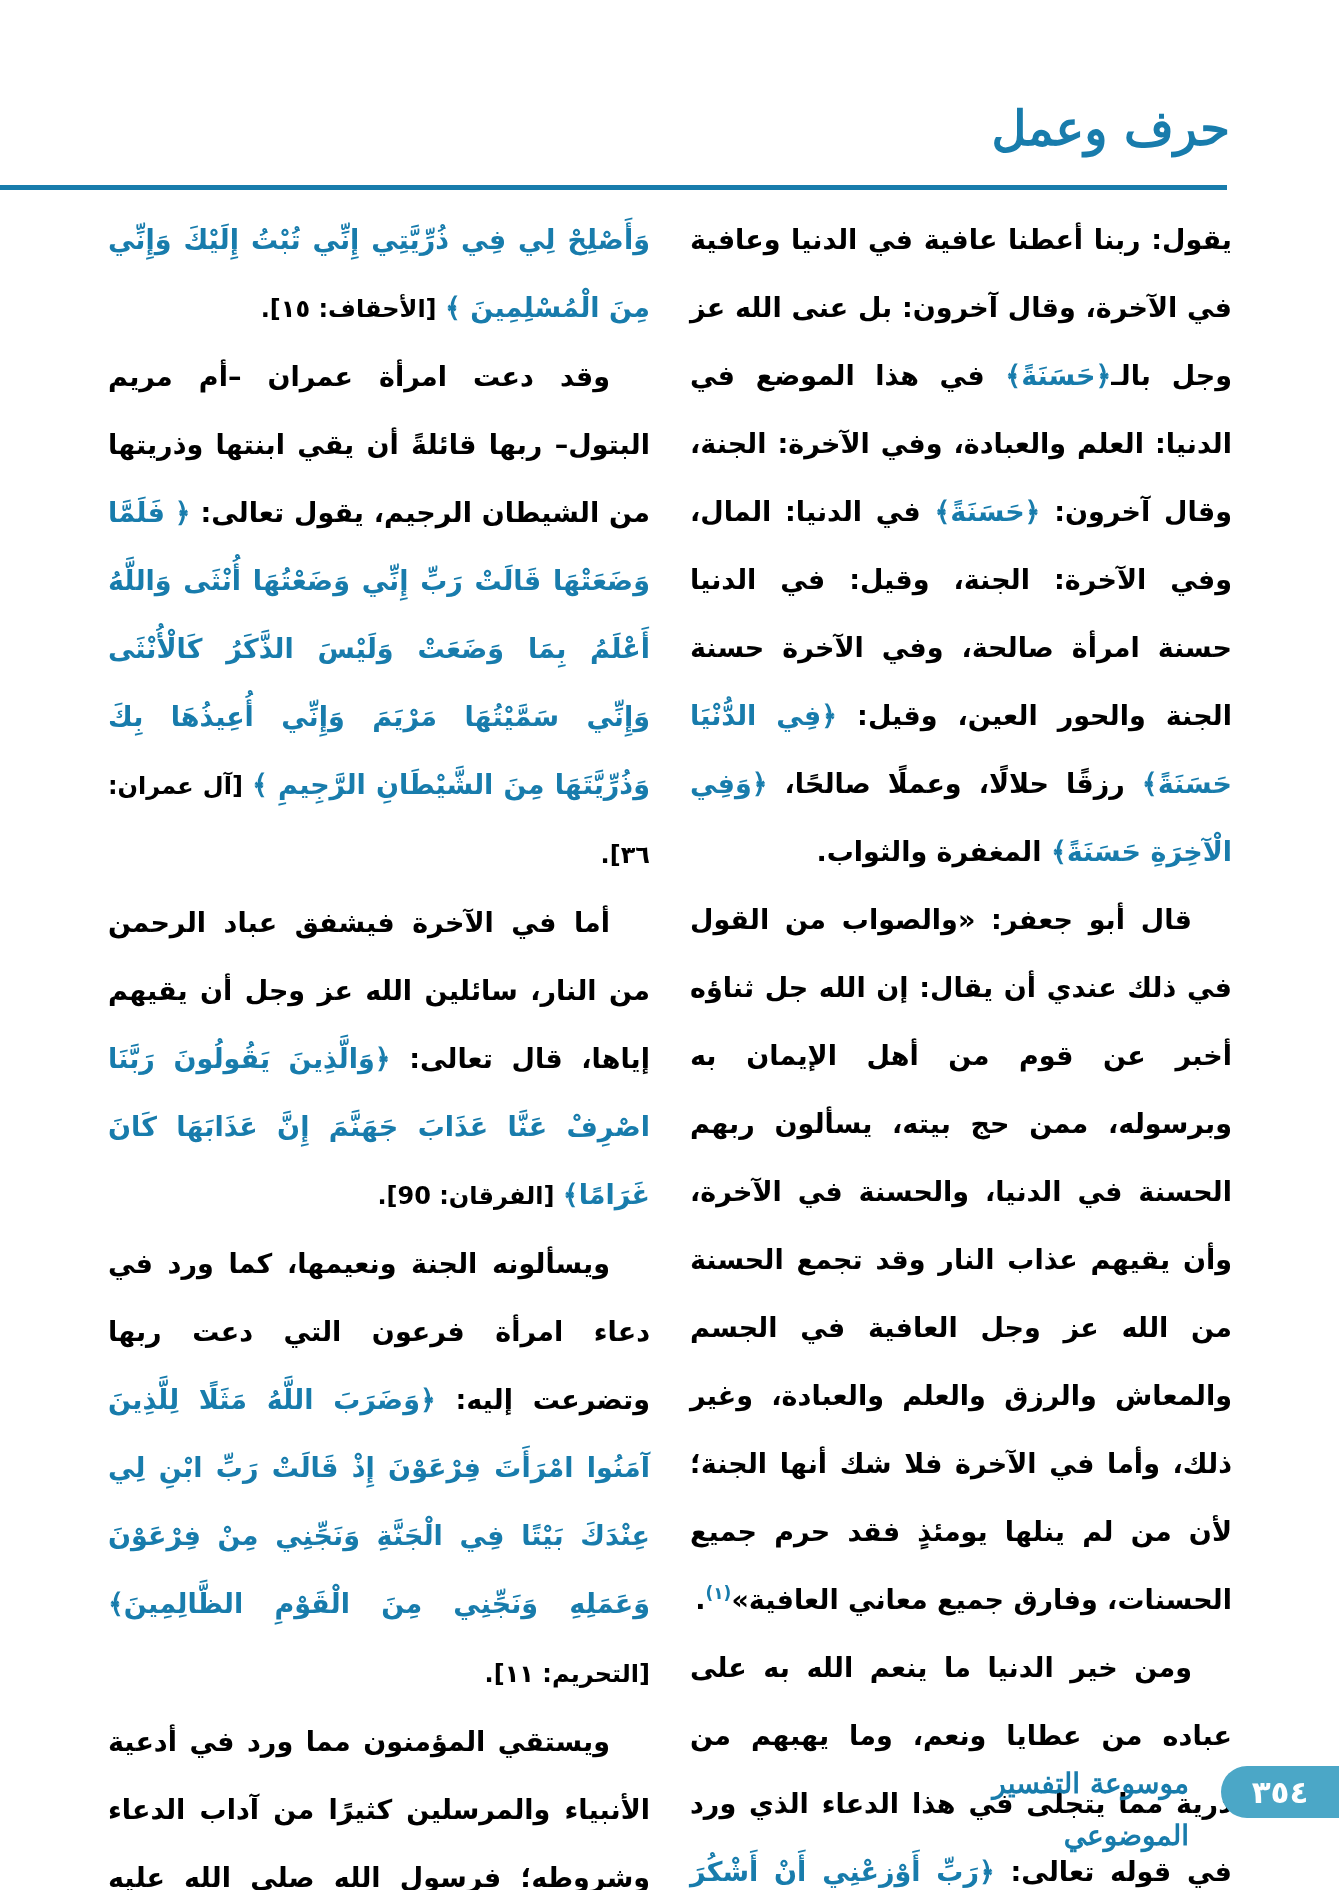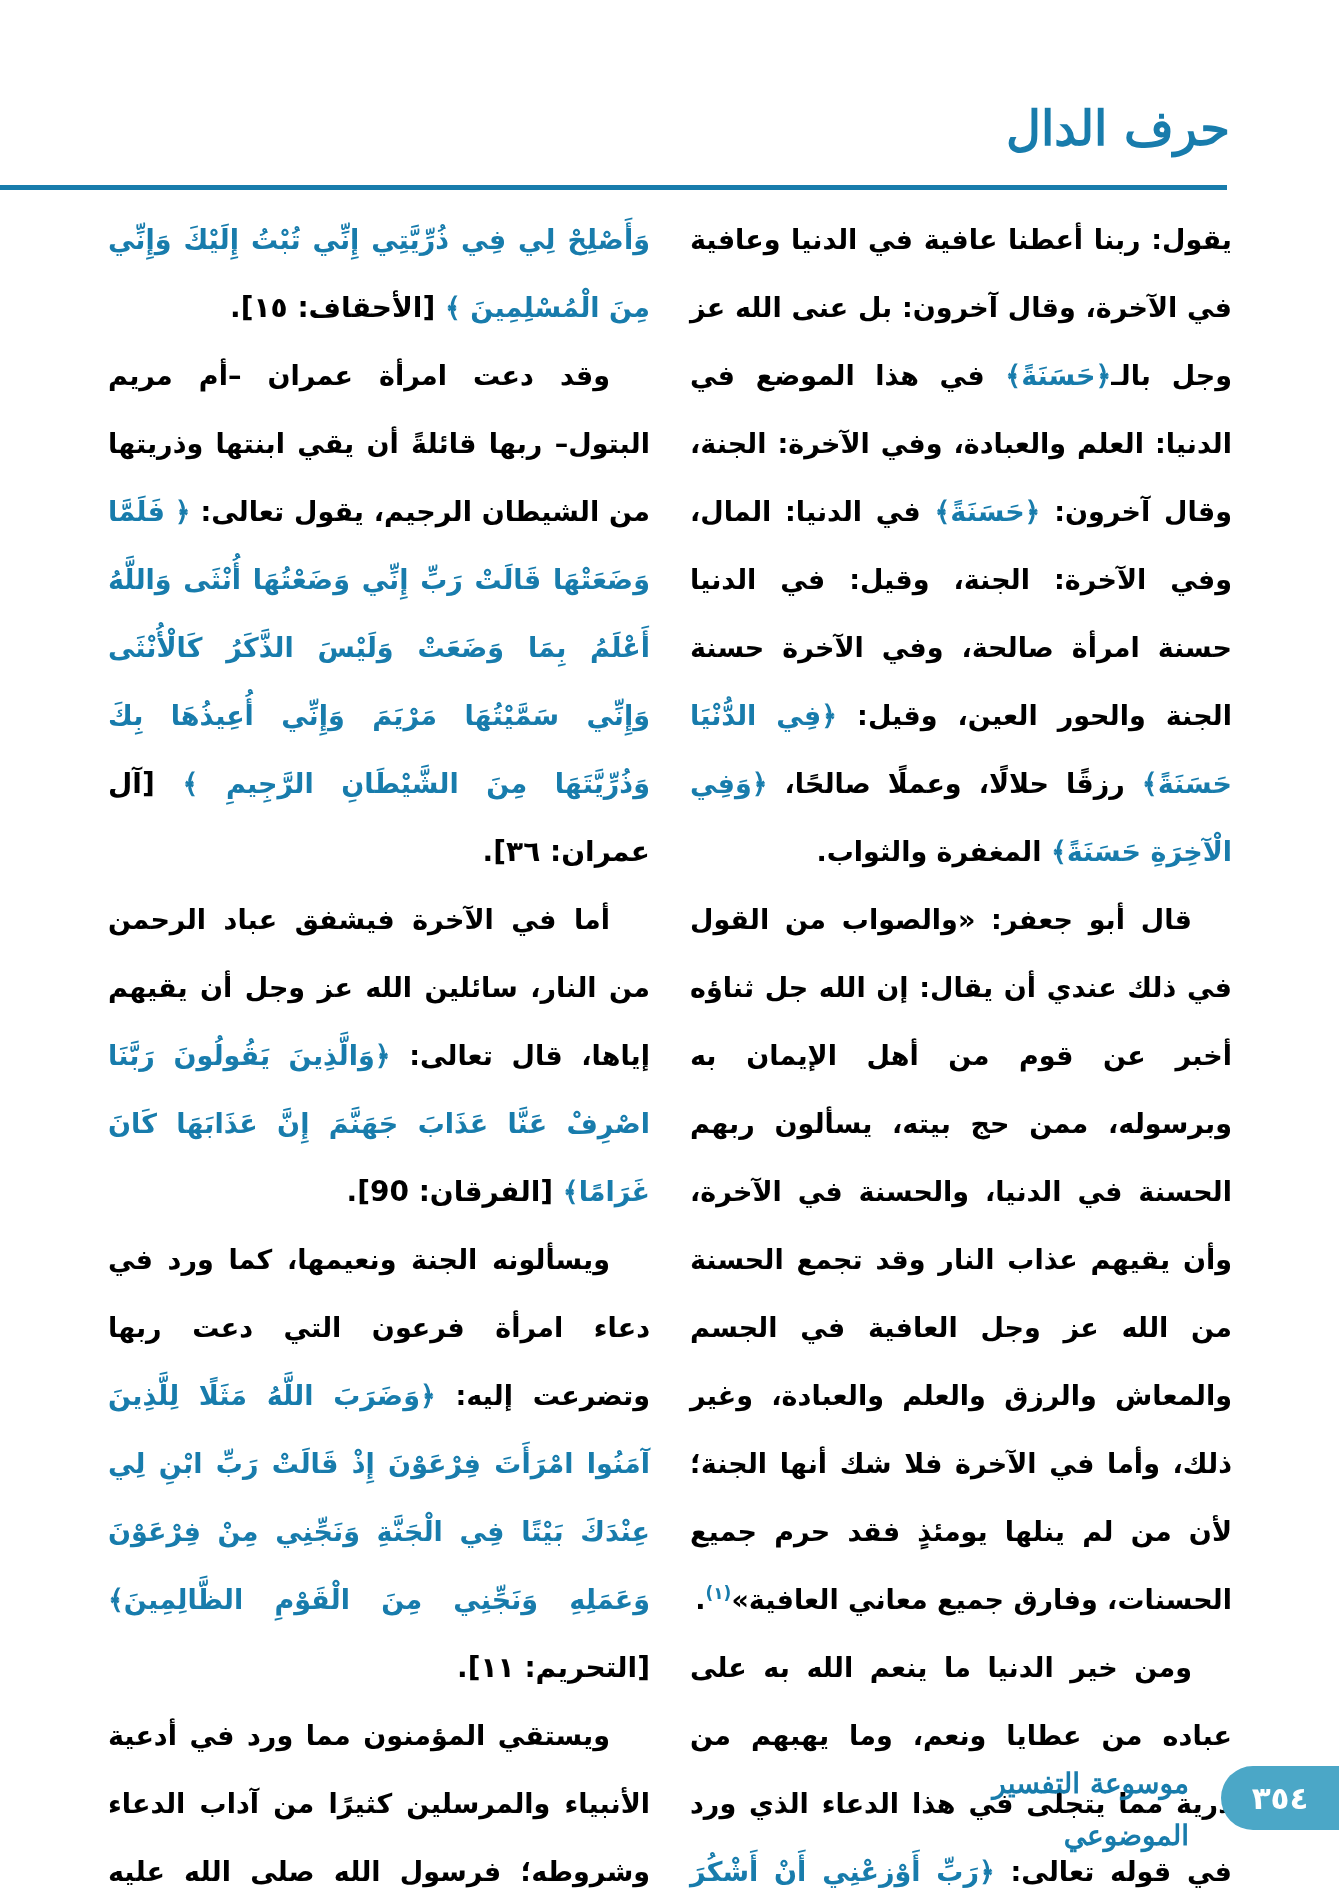--- a/index.html
+++ b/index.html
@@ -31,44 +31,44 @@
   }
   .column{width:542px;}
   .para{
     margin:0;
     font-size:27px;line-height:68px;font-weight:bold;
     color:var(--ink);
     text-align:justify;
   }
   .para.indent{text-indent:40px;}
   .seg-quran{color:var(--accent);}
-  .seg-ref{font-size:28px;}
+  .seg-ref{font-size:24px;}
   .seg-fn{color:var(--accent);font-size:17px;vertical-align:super;line-height:0;}
   
   .logo{
     position:absolute;top:1758px;right:150px;width:300px;
     text-align:right;color:var(--accent);
     font-family:"DejaVu Serif",serif;font-weight:bold;
   }
   .logo-line1{font-size:28px;line-height:52px;letter-spacing:-1px;}
   .logo-line2{font-size:16px;line-height:20px;margin-top:32px;}
   .page-badge{
-    position:absolute;top:1766px;right:0;width:118px;height:64px;
+    position:absolute;top:1766px;right:0;width:118px;height:52px;
     background:var(--badge);
     border-radius:32px 0 0 32px;
     display:flex;align-items:center;justify-content:center;
     color:#ffffff;font-size:31px;font-weight:bold;
   }
 </style>
 </head>
 <body>
 
 <div class="page">
 
-  <div class="section-title">حرف الدال</div>
+  <div class="section-title">حرف وعمل</div>
 
   <div class="header-rule"></div>
 
   <div class="columns">
 
     <div class="column">
       <div id="col-right-paras">
           <p class="para"><span class="seg-body">يقول: ربنا أعطنا عافية في الدنيا وعافية في الآخرة، وقال آخرون: بل عنى الله عز وجل بالـ</span><span class="seg-quran">﴿حَسَنَةً﴾</span><span class="seg-body"> في هذا الموضع في الدنيا: العلم والعبادة، وفي الآخرة: الجنة، وقال آخرون: </span><span class="seg-quran">﴿حَسَنَةً﴾</span><span class="seg-body"> في الدنيا: المال، وفي الآخرة: الجنة، وقيل: في الدنيا حسنة امرأة صالحة، وفي الآخرة حسنة الجنة والحور العين، وقيل: </span><span class="seg-quran">﴿فِي الدُّنْيَا حَسَنَةً﴾</span><span class="seg-body"> رزقًا حلالًا، وعملًا صالحًا، </span><span class="seg-quran">﴿وَفِي الْآخِرَةِ حَسَنَةً﴾</span><span class="seg-body"> المغفرة والثواب.</span></p>
           <p class="para indent"><span class="seg-body">قال أبو جعفر: «والصواب من القول في ذلك عندي أن يقال: إن الله جل ثناؤه أخبر عن قوم من أهل الإيمان به وبرسوله، ممن حج بيته، يسألون ربهم الحسنة في الدنيا، والحسنة في الآخرة، وأن يقيهم عذاب النار وقد تجمع الحسنة من الله عز وجل العافية في الجسم والمعاش والرزق والعلم والعبادة، وغير ذلك، وأما في الآخرة فلا شك أنها الجنة؛ لأن من لم ينلها يومئذٍ فقد حرم جميع الحسنات، وفارق جميع معاني العافية»</span><span class="seg-fn">(١)</span><span class="seg-body">.</span></p>
           <p class="para indent"><span class="seg-body">ومن خير الدنيا ما ينعم الله به على عباده من عطايا ونعم، وما يهبهم من ذرية مما يتجلى في هذا الدعاء الذي ورد في قوله تعالى: </span><span class="seg-quran">﴿رَبِّ أَوْزِعْنِي أَنْ أَشْكُرَ نِعْمَتَكَ الَّتِي أَنْعَمْتَ عَلَيَّ وَعَلَى وَالِدَيَّ وَأَنْ أَعْمَلَ صَالِحًا تَرْضَاهُ</span></p>

